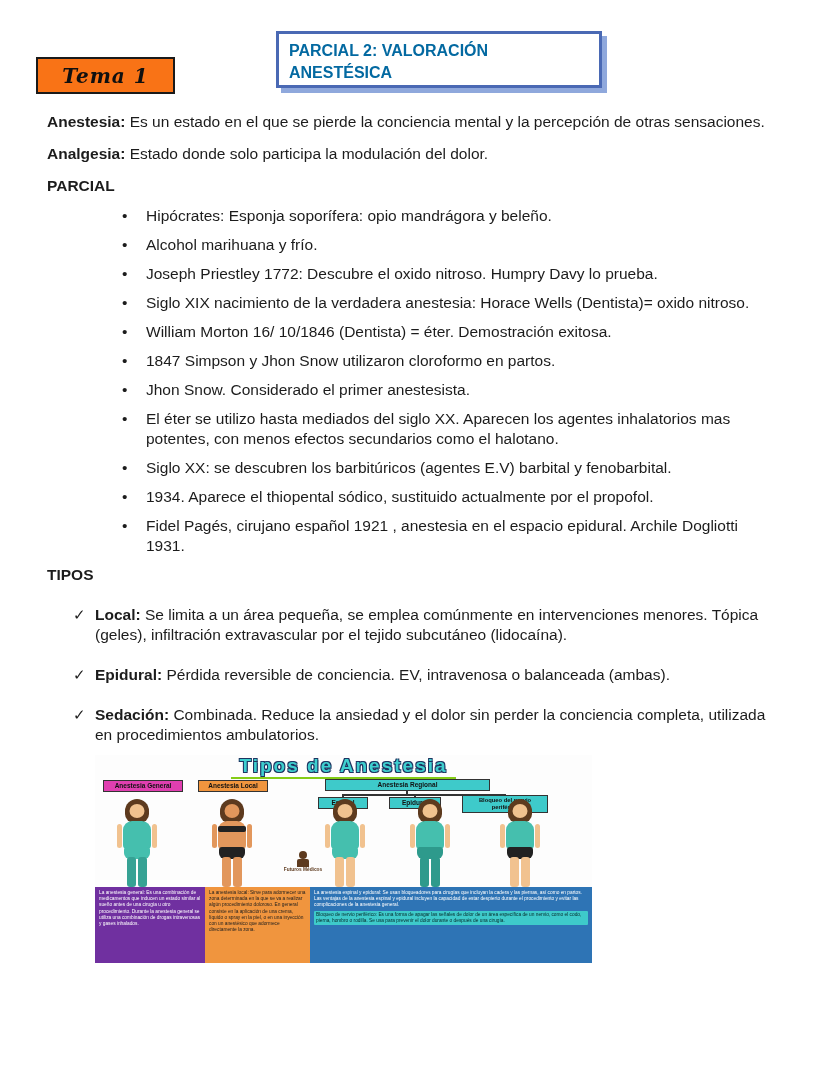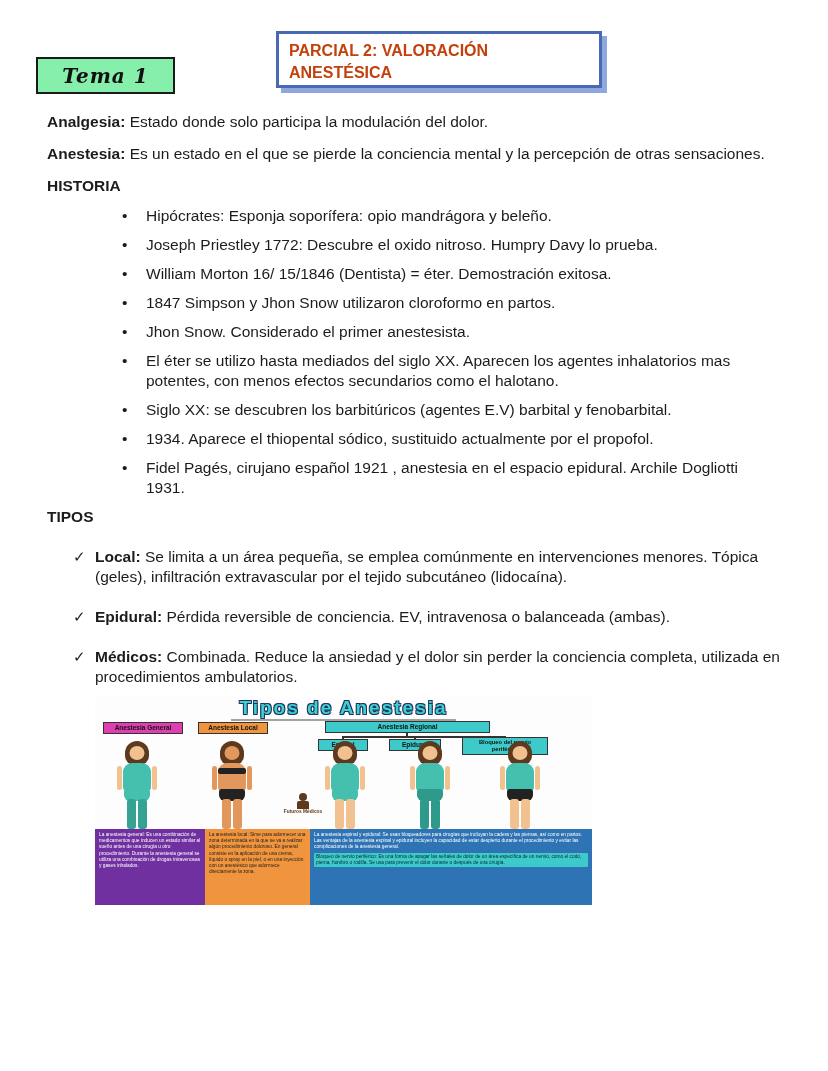--- a/index.html
+++ b/index.html
@@ -5,34 +5,34 @@
   * { box-sizing: border-box; }
   html,body { margin:0; padding:0; background:#ffffff; }
   .page {
     position:relative; width:828px; height:1071px; background:#fff;
     font-family:"Liberation Sans", sans-serif; color:#1c1c1c; overflow:hidden;
   }
 
   
   .tema-box {
     position:absolute; left:36px; top:57px; width:139px; height:37px;
-    background:#86efac; border:2px solid #1a1a1a;
+    background:#f97316; border:2px solid #1a1a1a;
     display:flex; align-items:center; justify-content:center;
     font-family:"DejaVu Serif", serif; font-style:italic; font-weight:bold;
     font-size:20px; color:#101010; letter-spacing:1px;
   }
   .title-box {
     position:absolute; left:276px; top:31px; width:326px; height:57px;
     background:#fff; border:3px solid #4a69b4;
     box-shadow:5px 5px 0 #8fa8dc;
     padding:6px 10px;
   }
   .title-box .title-text {
     display:inline-block; max-width:240px;
-    font-weight:bold; font-size:16px; line-height:1.35; color:#c2410c;
+    font-weight:bold; font-size:16px; line-height:1.35; color:#0369a1;
   }
 
   
   .content { padding:112px 48px 0 47px; font-size:15.5px; line-height:20px; }
   .para { margin:0 0 12px 0; }
   .lead { font-weight:bold; }
   .heading { font-weight:bold; font-size:15.5px; margin:0 0 10px 0; }
 
   ul.bullets { list-style:none; margin:0 0 4px 0; padding:0; }
   ul.bullets li { position:relative; padding-left:99px; margin-bottom:9px; }
@@ -50,21 +50,21 @@
   
   .infographic {
     position:relative; width:497px; height:208px; margin:10px 0 0 48px;
     background:#fdfdfd; overflow:hidden;
   }
   .ig-title-wrap { position:absolute; top:0; left:0; width:100%; text-align:center; }
   .ig-title {
     display:inline-block; font-weight:bold; font-size:19px; letter-spacing:2px;
     color:#3ecfcf;
     text-shadow:-1px -1px 0 #1d3461, 1px -1px 0 #1d3461, -1px 1px 0 #1d3461, 1px 1px 0 #1d3461;
-    border-bottom:2px solid #a3a3a3; padding:0 8px; line-height:22px;
+    border-bottom:2px solid #84cc16; padding:0 8px; line-height:22px;
   }
   .ig-label {
     position:absolute; font-size:6.5px; font-weight:bold; color:#111;
     text-align:center; border:1px solid #333; line-height:1.5; padding:0 2px;
     white-space:nowrap;
   }
   .lbl-general  { left:8px;   top:25px; width:80px;  background:#e03fb0; }
   .lbl-local    { left:103px; top:25px; width:70px;  background:#f0953e; }
   .lbl-regional { left:230px; top:24px; width:165px; background:#3ecaca; }
   .lbl-espinal  { left:223px; top:42px; width:50px;  background:#3ecaca; }
@@ -129,44 +129,46 @@
 
   <div class="tema-box">
     <span>Tema 1</span>
   </div>
   <div class="title-box">
     <span class="title-text">PARCIAL 2: VALORACIÓN ANESTÉSICA</span>
   </div>
 
   <div class="content">
 
+    <p class="para"><span class="lead">Anestesia:</span> <span>Es un estado en el que se pierde la conciencia mental y la percepción de otras sensaciones.</span></p>
+
     <p class="para"><span class="lead">Analgesia:</span> <span>Estado donde solo participa la modulación del dolor.</span></p>
 
-    <p class="para"><span class="lead">Anestesia:</span> <span>Es un estado en el que se pierde la conciencia mental y la percepción de otras sensaciones.</span></p>
-
-    <p class="heading">HISTORIA</p>
+    <p class="heading">PARCIAL</p>
 
     <ul class="bullets">
       <li><span>Hipócrates: Esponja soporífera: opio mandrágora y beleño.</span></li>
+      <li><span>Alcohol marihuana y frío.</span></li>
       <li><span>Joseph Priestley 1772: Descubre el oxido nitroso. Humpry Davy lo prueba.</span></li>
-      <li><span>William Morton 16/ 15/1846 (Dentista) = éter. Demostración exitosa.</span></li>
+      <li><span>Siglo XIX nacimiento de la verdadera anestesia: Horace Wells  (Dentista)= oxido nitroso.</span></li>
+      <li><span>William Morton 16/ 10/1846 (Dentista) = éter. Demostración exitosa.</span></li>
       <li><span>1847 Simpson y Jhon Snow utilizaron cloroformo en partos.</span></li>
       <li><span>Jhon Snow. Considerado el primer anestesista.</span></li>
       <li><span>El éter se utilizo hasta mediados del siglo XX. Aparecen los agentes inhalatorios mas potentes, con menos efectos secundarios como el halotano.</span></li>
       <li><span>Siglo XX: se descubren los barbitúricos (agentes E.V) barbital y fenobarbital.</span></li>
       <li><span>1934. Aparece el thiopental sódico, sustituido actualmente por el propofol.</span></li>
       <li><span>Fidel Pagés, cirujano español 1921 , anestesia en el espacio epidural. Archile Dogliotti 1931.</span></li>
     </ul>
 
     <p class="heading heading-tipos">TIPOS</p>
 
     <ul class="checks">
       <li><span class="lead">Local:</span> <span>Se limita a un área pequeña, se emplea comúnmente en intervenciones menores. Tópica (geles), infiltración extravascular por el tejido subcutáneo (lidocaína).</span></li>
       <li><span class="lead">Epidural:</span> <span>Pérdida reversible de conciencia. EV, intravenosa o balanceada (ambas).</span></li>
-      <li><span class="lead">Médicos:</span> <span>Combinada. Reduce la ansiedad y el dolor sin perder la conciencia completa, utilizada en procedimientos ambulatorios.</span></li>
+      <li><span class="lead">Sedación:</span> <span>Combinada. Reduce la ansiedad y el dolor sin perder la conciencia completa, utilizada en procedimientos ambulatorios.</span></li>
     </ul>
 
     <div class="infographic">
       <div class="ig-title-wrap">
         <span class="ig-title">Tipos de Anestesia</span>
       </div>
 
       <div class="ig-label lbl-general">Anestesia General</div>
       <div class="ig-label lbl-local">Anestesia Local</div>
       <div class="ig-label lbl-regional">Anestesia Regional</div>

